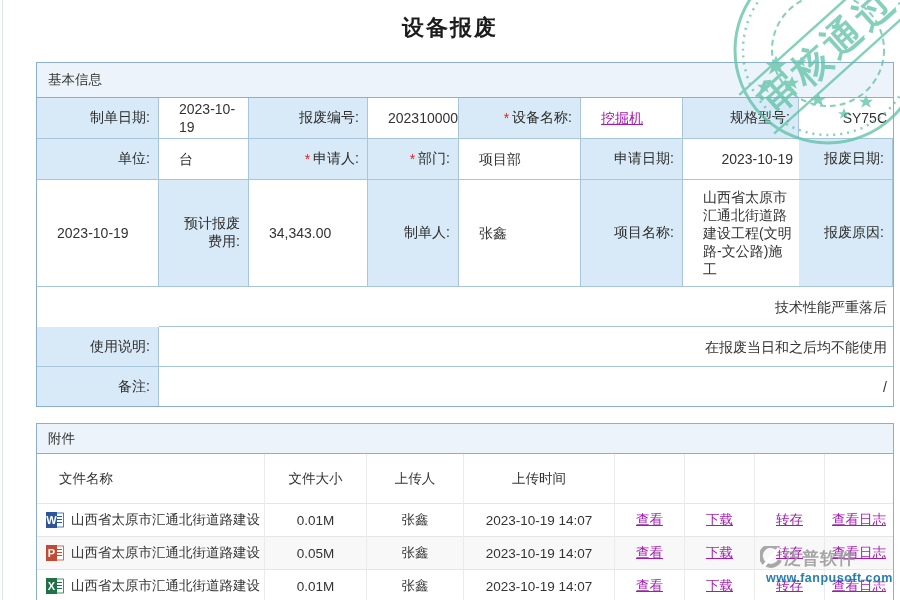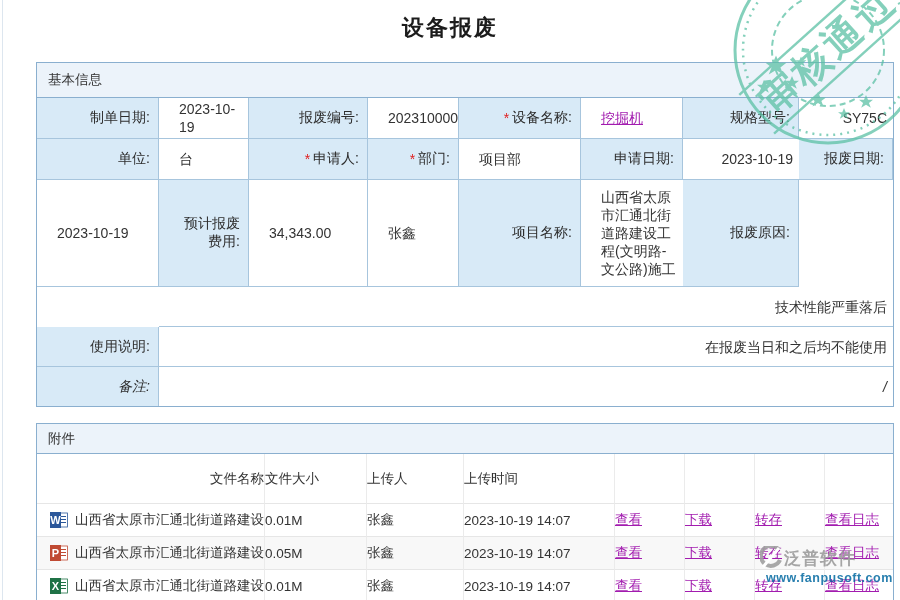--- a/index.html
+++ b/index.html
@@ -20,37 +20,37 @@
   .panel-basic .caption { height:35px; }
   .panel-attach .caption { height:30px; }
 
   
   .bgrid { display:grid; width:856px;
            grid-template-columns:122px 90px 119px 91px 122px 102px 116px auto;
            grid-template-rows:41px 41px 107px 40px 40px 39px; font-size:14px; }
   .cell { border-right:1px solid #a7c5dd; border-bottom:1px solid #a7c5dd;
           display:flex; align-items:center; overflow:hidden; }
   .cell.last-col { border-right:none;justify-content:flex-end; }
-  .cell.last-row { border-bottom:none;font-style:italic; }
+  .cell.last-row { border-bottom:none; }
   .lbl { background:#d8eaf7; justify-content:flex-end; text-align:right;
          padding:4px 8px 4px 17px; color:#2d2d2d; }
   .val { background:#fff; padding:5px 6px 5px 20px; line-height:18px; }
   .span7 { grid-column:2 / span 7; }
   .req { color:#e02020; margin-right:3px; font-size:14px; }
   a.link { color:#a21caf; text-decoration:underline; cursor:pointer; }
 
   
   .agrid { display:grid; width:856px;
            grid-template-columns:228px 102px 97px 151px 70px 70px 70px auto;
            grid-template-rows:50px 33px 33px 33px; font-size:13.5px; }
   .acell { border-right:1px solid #ebebeb; border-bottom:1px solid #e6e6e6;
-           display:flex; align-items:center; justify-content:flex-start; background:#fff; overflow:hidden; }
+           display:flex; align-items:center; justify-content:center; background:#fff; overflow:hidden; }
   .acell.last-col { border-right:none; }
   .acell.hdr { color:#333; }
-  .acell.name { justify-content:flex-end; padding-left:9px; gap:7px; white-space:nowrap; }
+  .acell.name { justify-content:flex-start; padding-left:9px; gap:7px; white-space:nowrap; }
   .acell.hdr.name { padding-left:22px; }
   .acell.even { background:#f8f8f8; }
   .ficon { flex:0 0 18px; width:18px; height:16px; }
 
   
   .stamp { position:absolute; left:728px; top:-50px; width:200px; height:200px;
            opacity:.75; z-index:5; pointer-events:none; }
 
   
   .wm { position:absolute; left:760px; top:546px; width:150px; z-index:6; pointer-events:none; }
@@ -126,20 +126,23 @@
           <span>报废日期:</span>
         </div>
       <div class="cell val">
           <span>2023-10-19</span>
         </div>
       <div class="cell lbl">
           <span>预计报废费用:</span>
         </div>
       <div class="cell val">
           <span>34,343.00</span>
+        </div>
+      <div class="cell lbl">
+          <span>制单人:</span>
         </div>
       <div class="cell val">
           <span>张鑫</span>
         </div>
       <div class="cell lbl">
           <span>项目名称:</span>
         </div>
       <div class="cell val last-col">
           <span>山西省太原市汇通北街道路建设工程(文明路-文公路)施工</span>
         </div>

